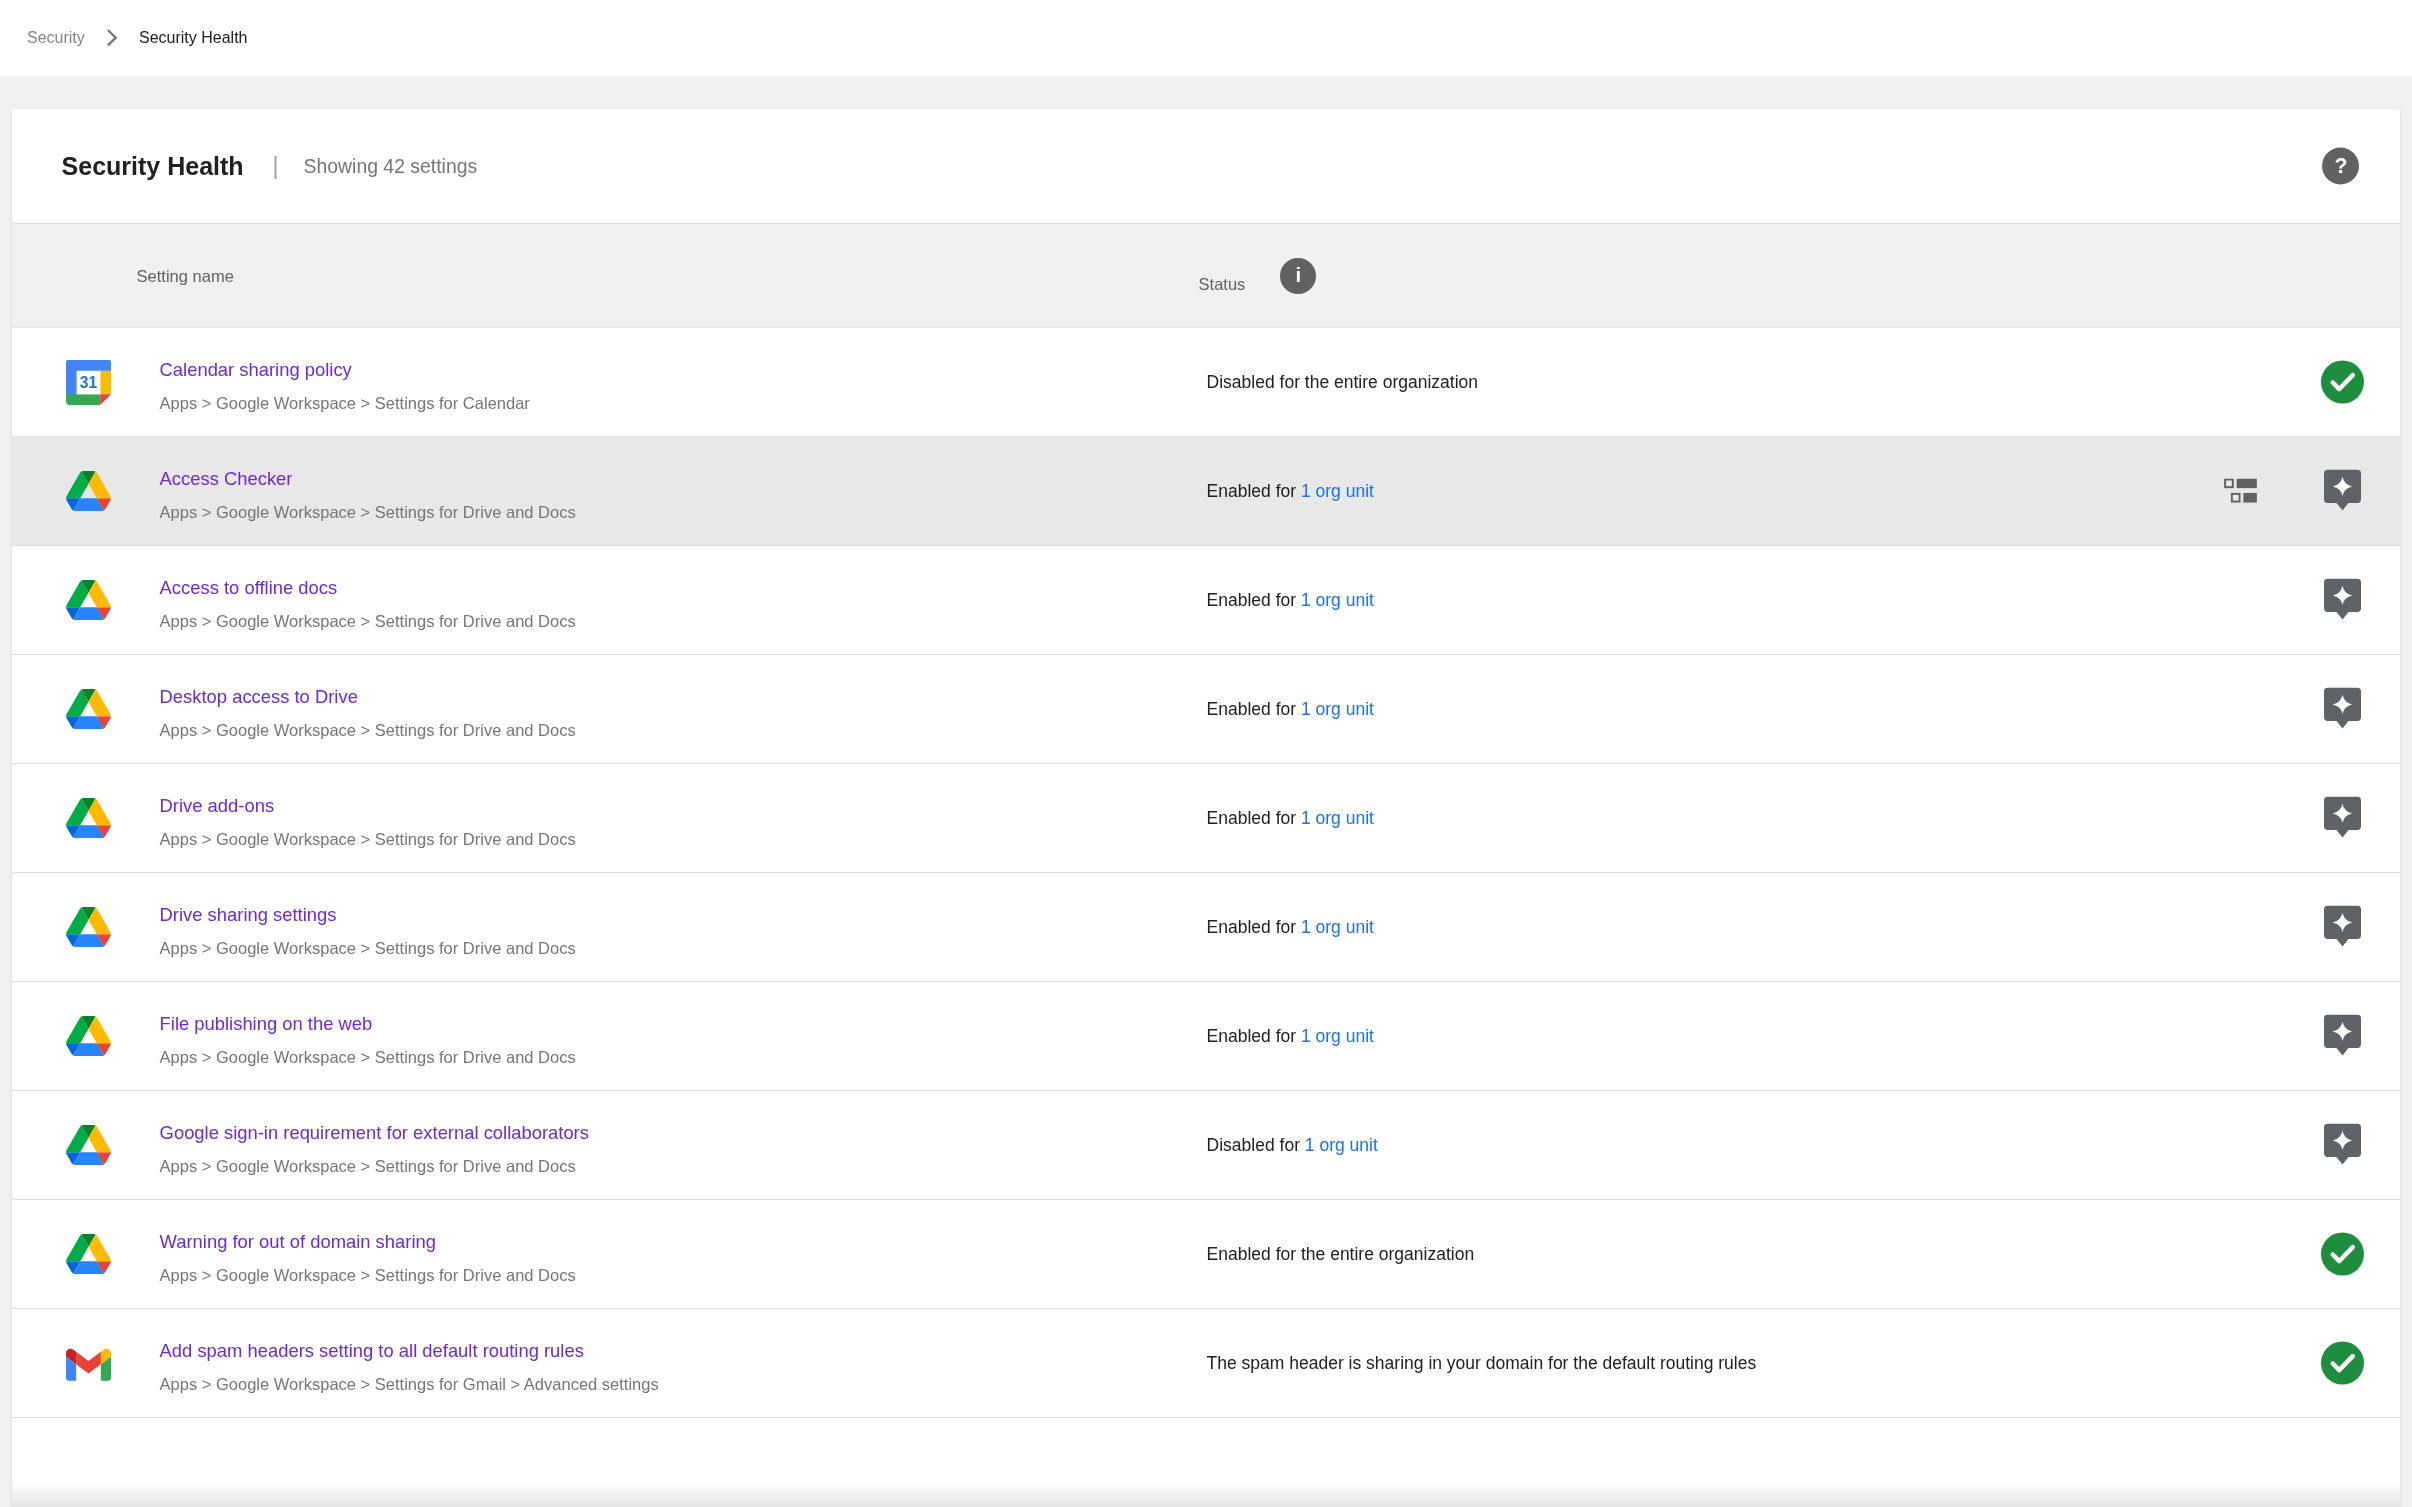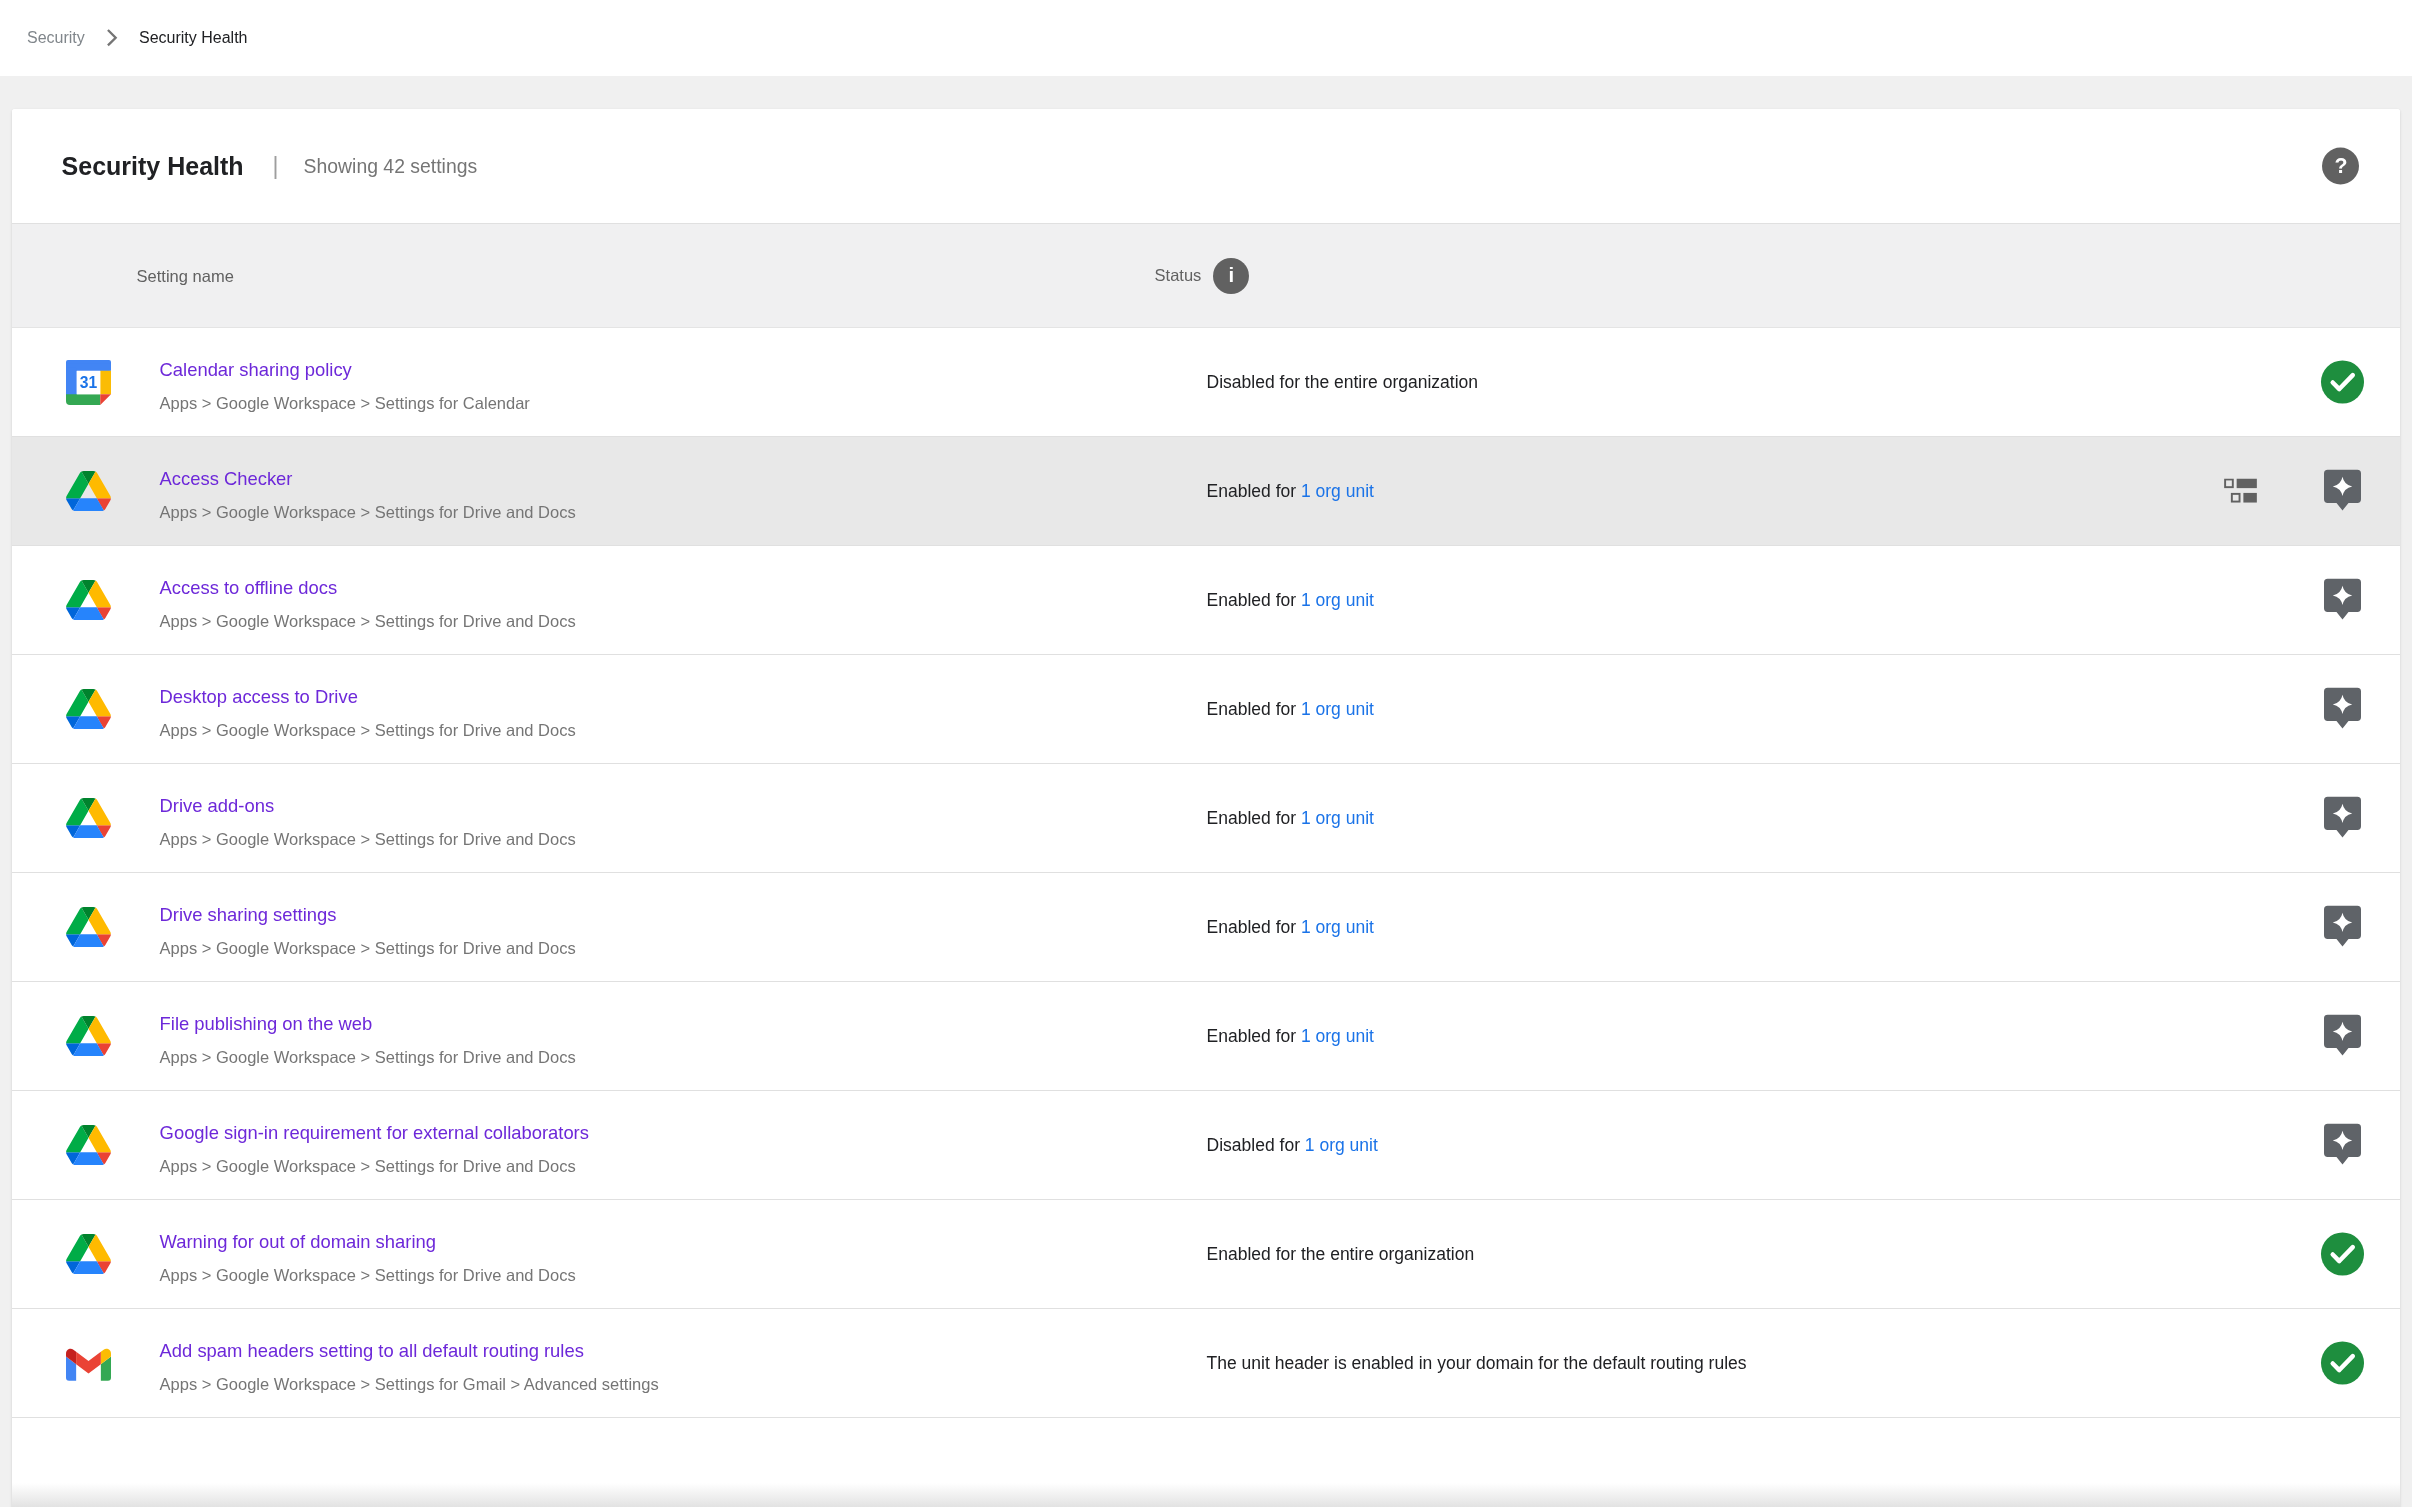--- a/index.html
+++ b/index.html
@@ -52,22 +52,22 @@
   .filter-icon i:nth-child(3){width:8.7px;height:5.8px;}
   .add-filter{margin-left:27px;font-size:17.5px;color:#757575;cursor:pointer;}
   .filter-divider{position:absolute;left:0;bottom:0;width:517px;height:1px;background:#d8d8d8;}
   
   .table-head{
     height:104px;background:#f0f0f1;position:relative;
     border-bottom:1px solid #e4e4e4;box-sizing:border-box;
   }
   .col-setting{position:absolute;left:125px;top:50%;transform:translateY(-50%);
     font-size:16.5px;font-weight:500;color:#616161;}
-  .col-status{position:absolute;left:1143px;top:50%;transform:translateY(-50%);
-    display:flex;align-items:center;gap:12px;}
+  .col-status{position:absolute;left:1187px;top:50%;transform:translateY(-50%);
+    display:flex;align-items:flex-end;gap:35px;}
   .col-status span{font-size:16.5px;font-weight:500;color:#616161;}
   .info-btn{
     width:36px;height:36px;border-radius:50%;background:var(--c-icon,#616161);
     color:#fff;display:flex;align-items:center;justify-content:center;
     font-size:20.4px;font-weight:700;font-style:normal;cursor:pointer;
   }
   
   .row{
     height:109px;box-sizing:border-box;border-bottom:1px solid #e0e0e0;
     display:flex;align-items:center;position:relative;background:#fff;
@@ -419,21 +419,21 @@
         <path fill="#fbbc04" d="M40.27 6.55v14.18L52 11.96V8.32c0-4.4-5.02-6.9-8.54-4.27z"></path>
         <path fill="#ea4335" d="M11.73 20.73 26 31.43l14.27-10.7V6.55L26 17.25 11.73 6.55z"></path>
         <path fill="#c5221f" d="M0 8.32v3.64l11.73 8.77V6.55L8.54 4.05C5.02 1.42 0 3.92 0 8.32z"></path>
       </svg>
     </div>
     <div class="row-text">
       <div class="row-title">Add spam headers setting to all default routing rules</div>
       <div class="row-path">Apps &gt; Google Workspace &gt; Settings for Gmail &gt; Advanced settings</div>
     </div>
     <div class="row-status">
-      <span class="status-text">The unit header is enabled in your domain for the default routing rules</span>
+      <span class="status-text">The spam header is sharing in your domain for the default routing rules</span>
     </div>
 
     <span class="right-icon">
       <svg class="ic-check" width="45" height="45" viewBox="0 0 46 46">
         <circle cx="23" cy="23" r="22" fill="currentColor"></circle>
         <path d="M13 23.5 l6.7 6.7 L33.5 16" stroke="#ffffff" stroke-width="4.6" fill="none" stroke-linecap="round" stroke-linejoin="round"></path>
       </svg>
 
     </span>
   </div>

